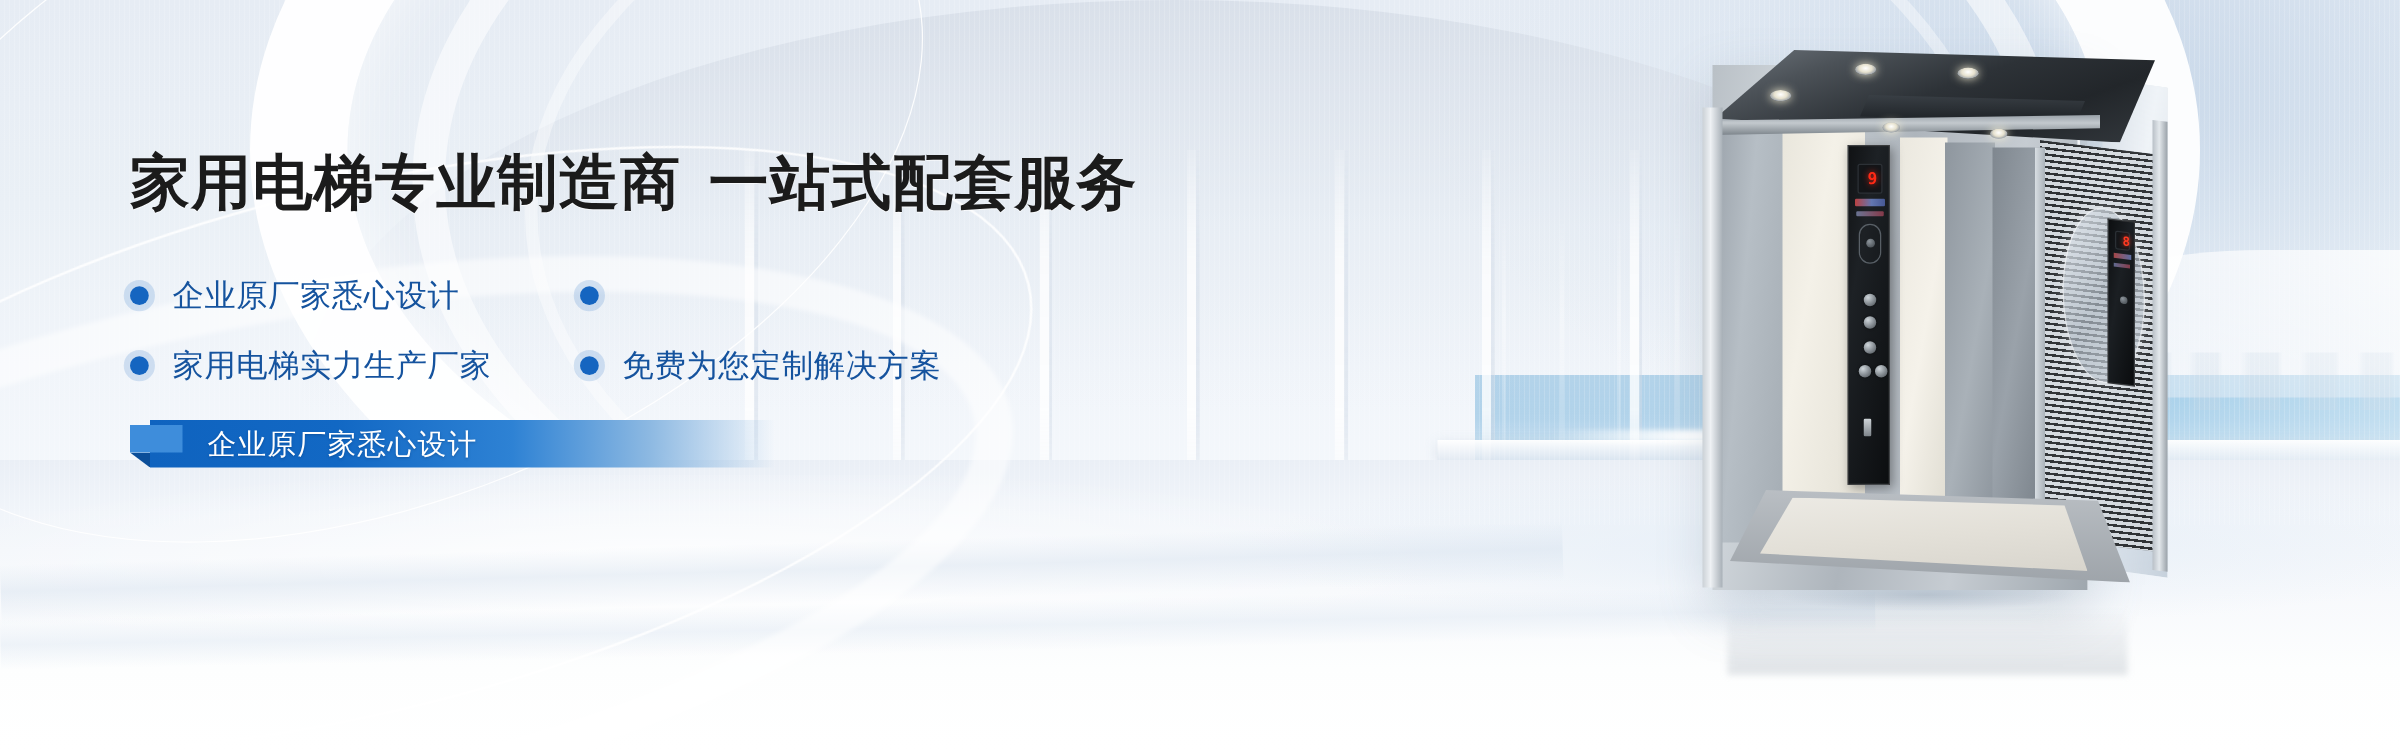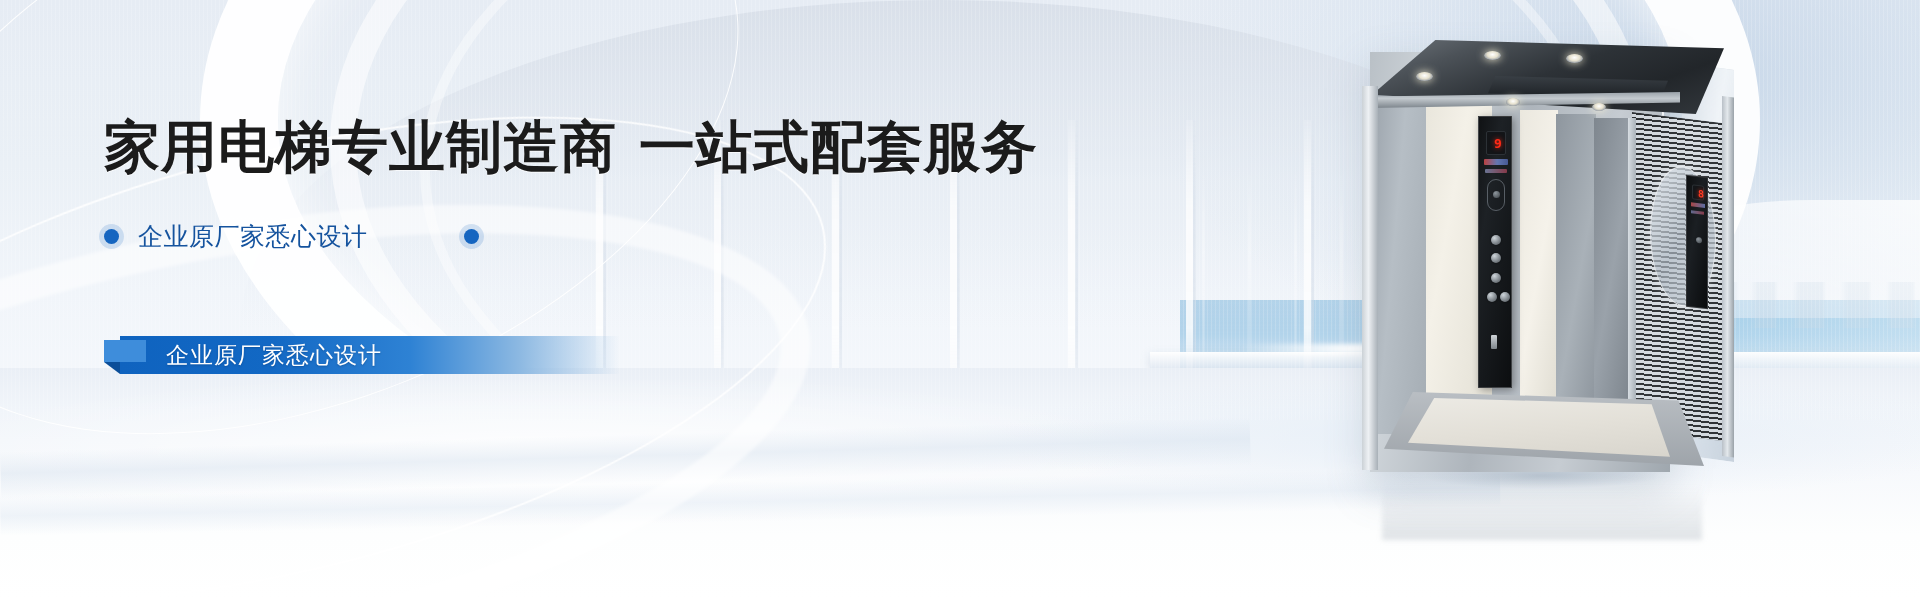--- a/index.html
+++ b/index.html
@@ -182,21 +182,21 @@
   .vtex{
     position:absolute;left:0;top:0;width:1920px;height:420px;opacity:.30;
     background:repeating-linear-gradient(90deg,rgba(255,255,255,0) 0px,rgba(255,255,255,0) 3px,rgba(255,255,255,.55) 3px,rgba(255,255,255,.55) 4px);
   }
 
   
   .content{position:absolute;left:0;top:0;width:1100px;height:600px;}
 
   .headline{
     position:absolute;left:104px;top:112px;
-    font-size:56px;line-height:70px;font-weight:bold;
+    font-size:48px;line-height:70px;font-weight:bold;
     color:#1b1b1b;letter-spacing:1px;white-space:nowrap;
     text-shadow:0 1px 0 rgba(255,255,255,.65);
   }
   .headline .gap{display:inline-block;width:22px;}
 
   .features{position:absolute;left:104px;top:208px;width:900px;}
   .frow{display:flex;height:56px;align-items:center;}
   .fcell{display:flex;align-items:center;width:360px;}
   .dot{
     width:15px;height:15px;border-radius:50%;
@@ -534,20 +534,30 @@
     <div class="features">
       <div class="frow">
         <div class="fcell">
           <span class="dot"></span>
           <span class="ftext">企业原厂家悉心设计</span>
         </div>
         <div class="fcell">
           <span class="dot"></span>
         </div>
       </div>
+      <div class="frow">
+        <div class="fcell">
+          <span class="dot"></span>
+          <span class="ftext">家用电梯实力生产厂家</span>
+        </div>
+        <div class="fcell">
+          <span class="dot"></span>
+          <span class="ftext">免费为您定制解决方案</span>
+        </div>
+      </div>
     </div>
 
     <div class="ribbon-wrap">
       <div class="ribbon">
         <span class="ribbon-text">企业原厂家悉心设计</span>
       </div>
       <div class="ribbon-tab"></div>
       <div class="ribbon-fold"></div>
     </div>
 

